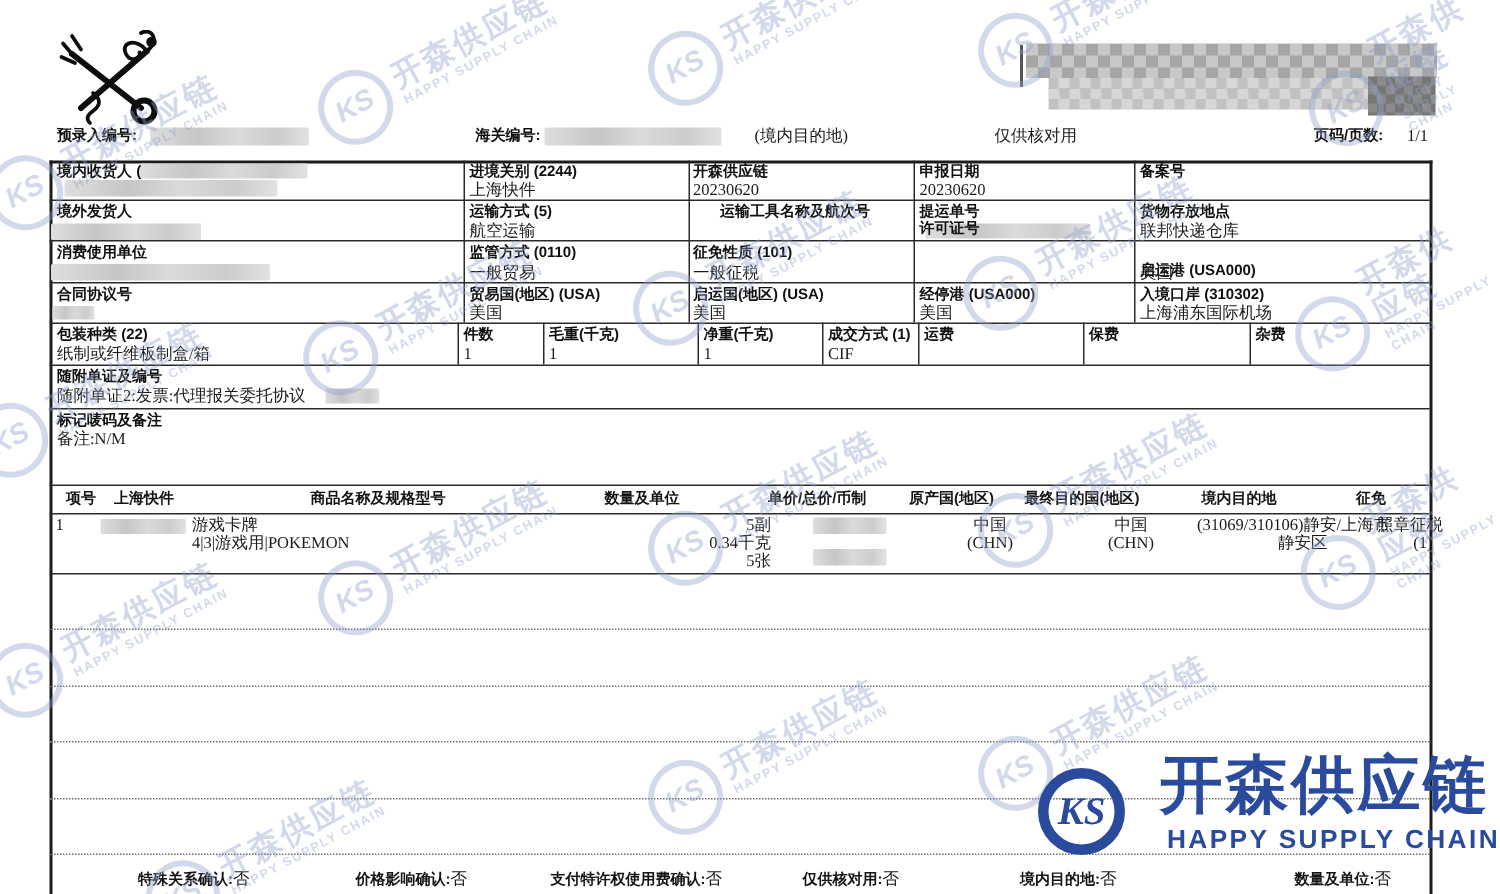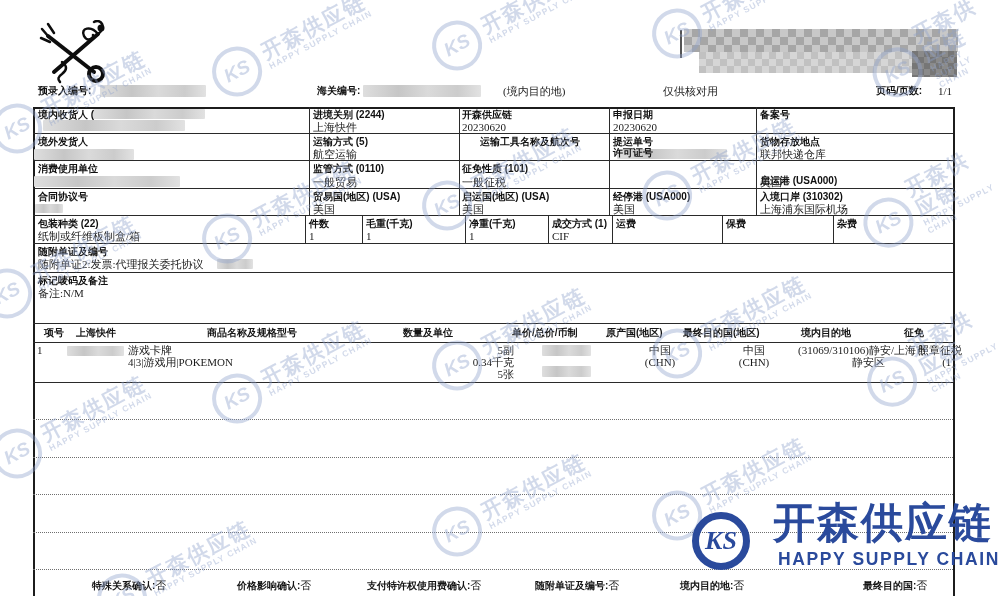--- a/index.html
+++ b/index.html
@@ -311,23 +311,23 @@
   <span class="abs val" style="left:730px;top:345px;width:48px;text-align:center">中国</span>
   <span class="abs val" style="left:730px;top:357px;width:48px;text-align:center">(CHN)</span>
   <span class="abs val" style="left:770px;top:345px;width:157px;text-align:right">(31069/310106)静安/上海市</span>
   <span class="abs val" style="left:770px;top:357px;width:115px;text-align:right">静安区</span>
   <span class="abs val" style="left:880px;top:345px;width:82px;text-align:right">照章征税</span>
   <span class="abs val" style="left:880px;top:357px;width:75px;text-align:right">(1)</span>
 
   <span class="cf" style="left:92px"><span>特殊关系确认:</span><span class="v">否</span></span>
   <span class="cf" style="left:237px"><span>价格影响确认:</span><span class="v">否</span></span>
   <span class="cf" style="left:367px"><span>支付特许权使用费确认:</span><span class="v">否</span></span>
-  <span class="cf" style="left:535px"><span>随附单证及编号:</span><span class="v">否</span></span>
+  <span class="cf" style="left:535px"><span>仅供核对用:</span><span class="v">否</span></span>
   <span class="cf" style="left:680px"><span>境内目的地:</span><span class="v">否</span></span>
-  <span class="cf" style="left:863px"><span>最终目的国:</span><span class="v">否</span></span>
+  <span class="cf" style="left:863px"><span>数量及单位:</span><span class="v">否</span></span>
 
   <div class="logo-ring">
       <span>KS</span>
     </div>
   <div class="abs logo logo-cn">开森供应链</div>
   <div class="abs logo logo-en">HAPPY SUPPLY CHAIN</div>
 
 </div>
 
 </body></html>

